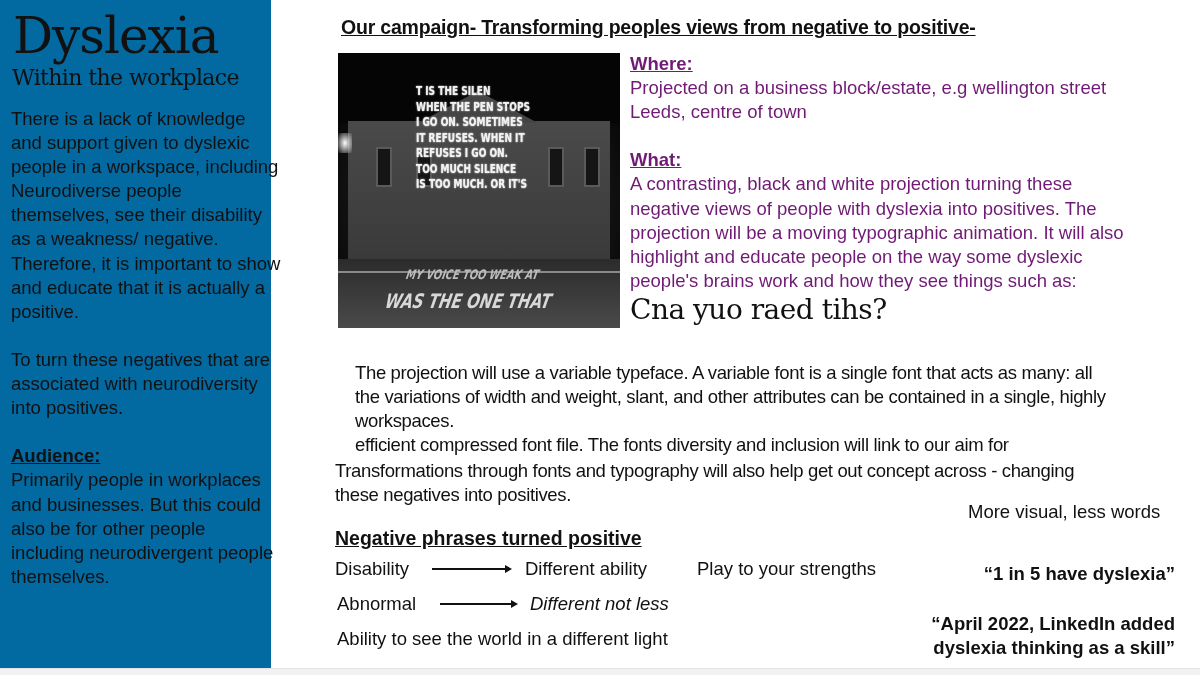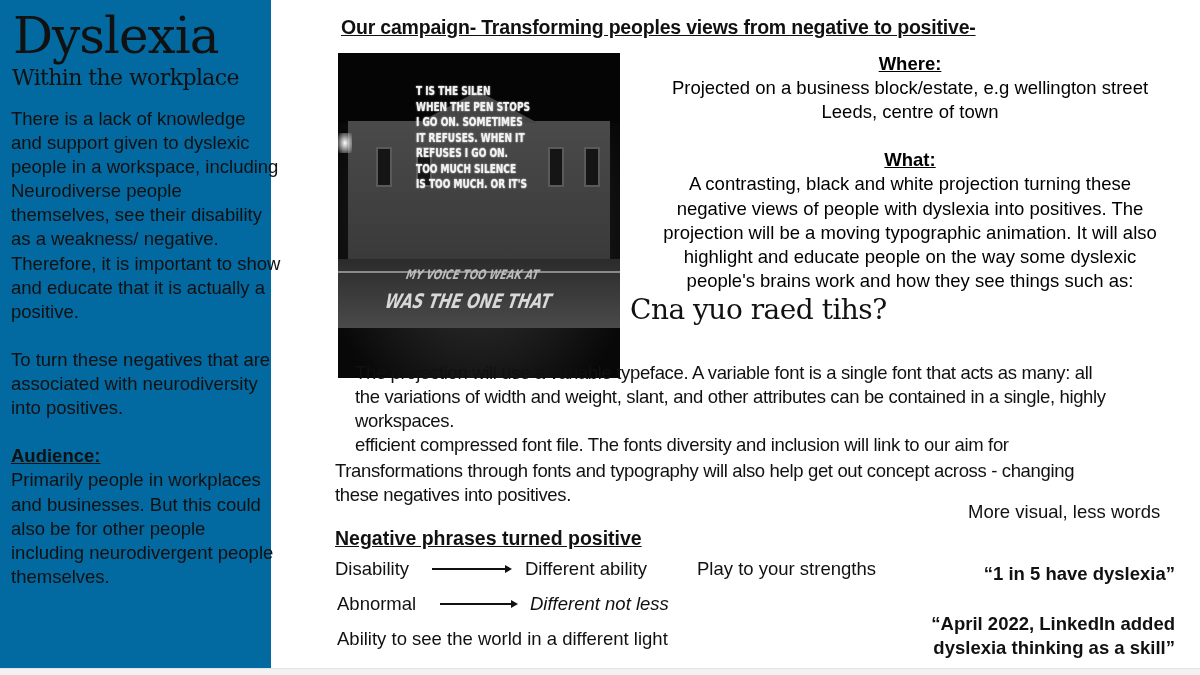--- a/index.html
+++ b/index.html
@@ -29,21 +29,21 @@
   .block { display: block; }
   .spacer { display: block; height: 24.1px; }
 
   .campaign-title {
     position: absolute; left: 341px; top: 16px;
     font-size: 19.5px; font-weight: bold; text-decoration: underline;
     letter-spacing: -0.2px; color: #111; white-space: nowrap;
   }
 
   .photo {
-    position: absolute; left: 338px; top: 53px; width: 282px; height: 325px;
+    position: absolute; left: 338px; top: 53px; width: 282px; height: 275px;
     background: radial-gradient(ellipse at 50% 55%, #3a3a3a 0%, #1e1e1e 45%, #080808 80%);
     overflow: hidden;
   }
   .photo .sky { position: absolute; left: 0; top: 0; width: 100%; height: 70px; background: #050505; }
   .photo .building {
     position: absolute; left: 10px; top: 68px; width: 262px; height: 138px;
     background: linear-gradient(#4a4a4a, #3a3a3a);
   }
   .photo .pediment {
     position: absolute; left: 80px; top: 38px; width: 0; height: 0;
@@ -72,21 +72,21 @@
   .photo .proj-road2 {
     position: absolute; left: 70px; top: 214px;
     font-family: "DejaVu Sans", sans-serif; font-weight: bold; font-style: italic;
     font-size: 13px; color: #bcbcbc; white-space: nowrap;
     transform: scaleX(0.75) skewX(-15deg); transform-origin: left top;
   }
   .photo .lamp { position: absolute; left: 0; top: 80px; width: 14px; height: 20px; background: radial-gradient(#fff, rgba(255,255,255,0)); }
 
   .right-col {
     position: absolute; left: 630px; top: 52px; width: 560px;
-    font-size: 18.5px; line-height: 24.1px; color: #000000; text-align: center;
+    font-size: 18.5px; line-height: 24.1px; color: #701a75;
   }
   .typo-sample {
     position: absolute; left: 630px; top: 293px;
     font-family: "DejaVu Serif", "Liberation Serif", serif;
     font-size: 28px; line-height: 34px; color: #111; letter-spacing: -0.5px;
   }
 
   .para {
     position: absolute; left: 335px; width: 860px;
     font-size: 18.5px; line-height: 24.1px; color: #111;

